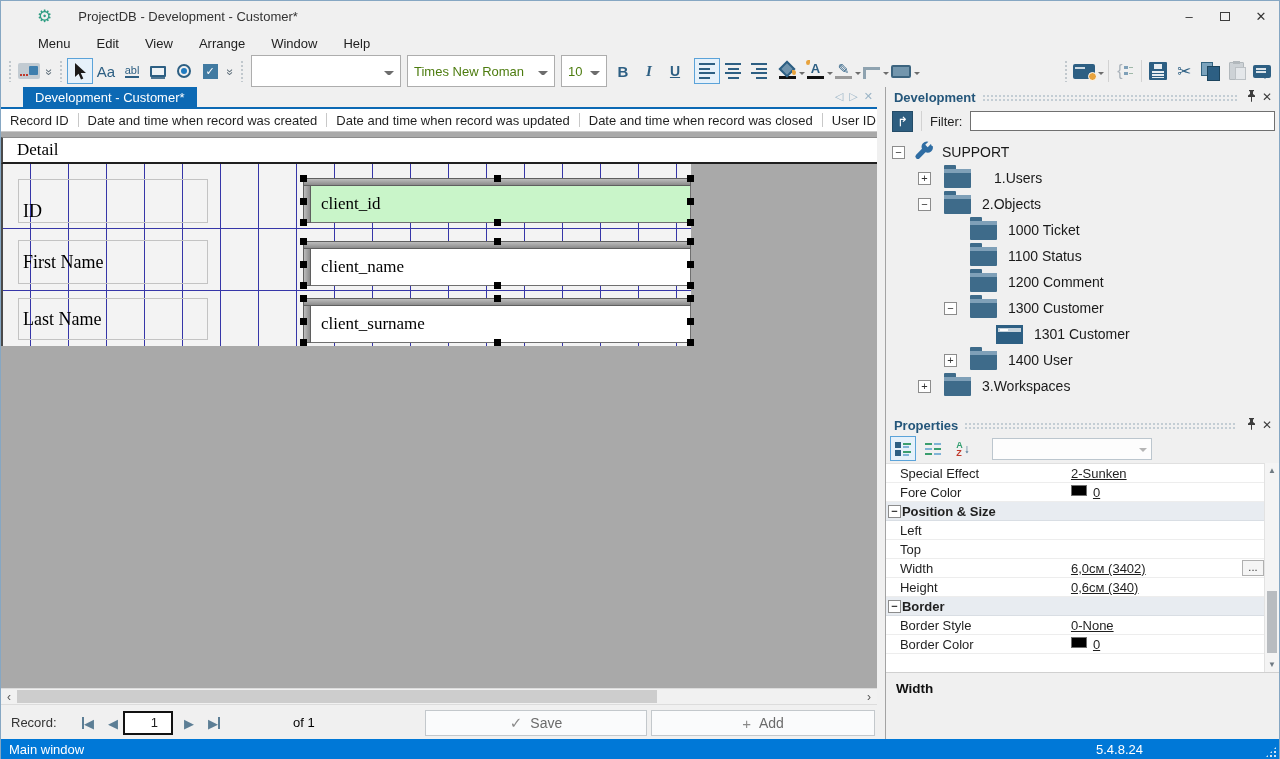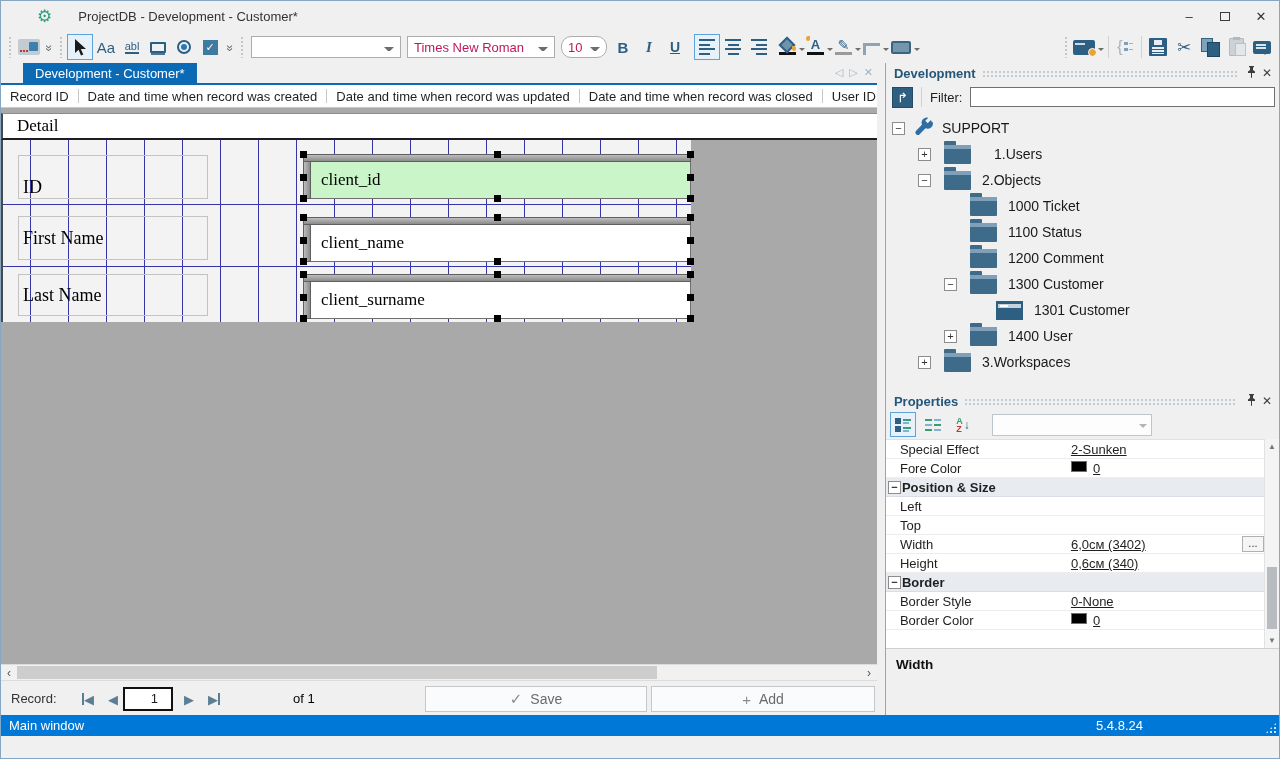--- a/index.html
+++ b/index.html
@@ -18,21 +18,21 @@
   
   .menubar { height:24px; display:flex; align-items:center; padding-left:24px; }
   .menu-item { padding:2px 13px; color:#222; }
 
   
   .toolbar { height:32px; display:flex; align-items:center; padding:0 4px; }
   .grip { width:5px; height:22px; margin:0 3px; background-image:radial-gradient(#c1c8cd 1px, transparent 1.2px); background-size:4px 4px; }
   .tbtn { min-width:26px; height:26px; display:flex; align-items:center; justify-content:center; border:1px solid transparent; gap:1px; }
   .tbtn.sel { border:1px solid #5ba3d9; background:#e6f1fa; }
   .ovf { color:#5a6b77; font-size:12px; transform:rotate(90deg); letter-spacing:-2px; width:14px; text-align:center; }
-  .combo { background:#fff; border:1px solid #adadad; height:22px; display:flex; align-items:center; padding:0 6px; font-size:13px; color:#be185d; }
+  .combo { background:#fff; border:1px solid #adadad; height:32px; display:flex; align-items:center; padding:0 6px; font-size:13px; color:#4d7c0f; }
   .combo .arr { margin-left:auto; width:0; height:0; border:4px solid transparent; border-top-color:#6d6d6d; margin-top:7px; padding-left:2px; }
   .slate { color:#2d5f83; }
   .bld { font-weight:bold; font-size:15px; }
   .ita { font-style:italic; font-family:"Liberation Serif",serif; font-size:15px; font-weight:bold; }
   .und { text-decoration:underline; font-size:14px; font-weight:bold; }
   .al { display:flex; flex-direction:column; width:16px; }
   .al span { display:block; height:2px; background:#2d5f83; margin:1.25px 0; }
   .al.left span:nth-child(2n){ width:11px; } .al.left span:nth-child(2n+1){ width:16px; }
   .al.center span{ margin-left:auto; margin-right:auto; } .al.center span:nth-child(2n){ width:11px; } .al.center span:nth-child(2n+1){ width:16px; }
   .al.right span{ margin-left:auto; } .al.right span:nth-child(2n){ width:11px; } .al.right span:nth-child(2n+1){ width:16px; }
@@ -211,20 +211,28 @@
     <span class="title-text">ProjectDB - Development - Customer*</span>
     <div class="win-controls">
       <span class="win-btn">–</span>
       <span class="win-btn">
           <span class="max-box"></span>
         </span>
       <span class="win-btn">✕</span>
     </div>
   </div>
 
+  <div class="menubar">
+    <span class="menu-item">Menu</span>
+    <span class="menu-item">Edit</span>
+    <span class="menu-item">View</span>
+    <span class="menu-item">Arrange</span>
+    <span class="menu-item">Window</span>
+    <span class="menu-item">Help</span>
+  </div>
 
   <div class="toolbar">
     <span class="grip"></span>
     <span class="tbtn">
         <span class="newobj"></span>
       </span>
     <span class="ovf">»</span>
     <span class="grip"></span>
     <span class="tbtn sel">
       <svg class="cursor-svg" width="13" height="17" viewBox="0 0 13 17">
@@ -249,21 +257,21 @@
     <span class="ovf">»</span>
     <span class="grip"></span>
     <span class="combo" style="width:150px;margin:0 3px;">
         <span></span>
         <span class="arr"></span>
       </span>
     <span class="combo" style="width:148px;margin:0 3px;">
         <span>Times New Roman</span>
         <span class="arr"></span>
       </span>
-    <span class="combo" style="width:46px;margin:0 3px;border-radius:10px;">
+    <span class="combo" style="width:46px;margin:0 3px;">
         <span>10</span>
         <span class="arr"></span>
       </span>
     <span class="tbtn">
         <span class="slate bld">B</span>
       </span>
     <span class="tbtn">
         <span class="slate ita">I</span>
       </span>
     <span class="tbtn">

